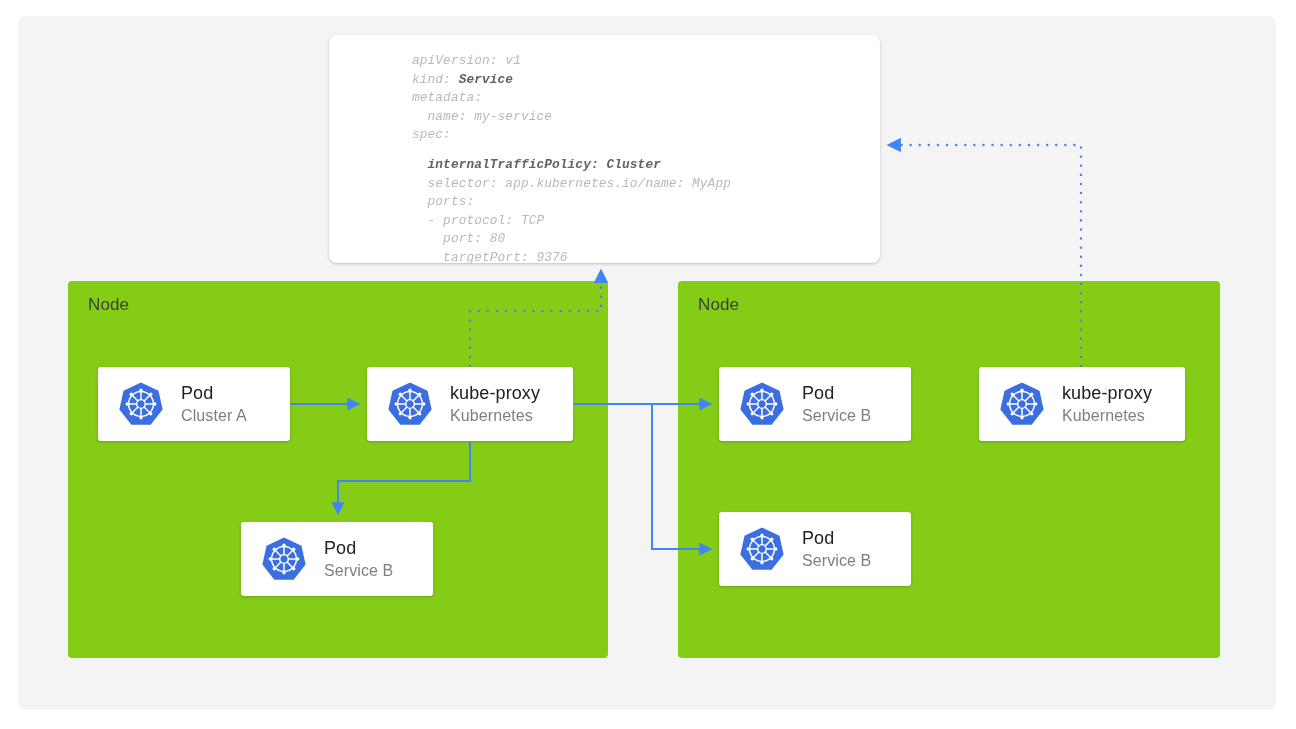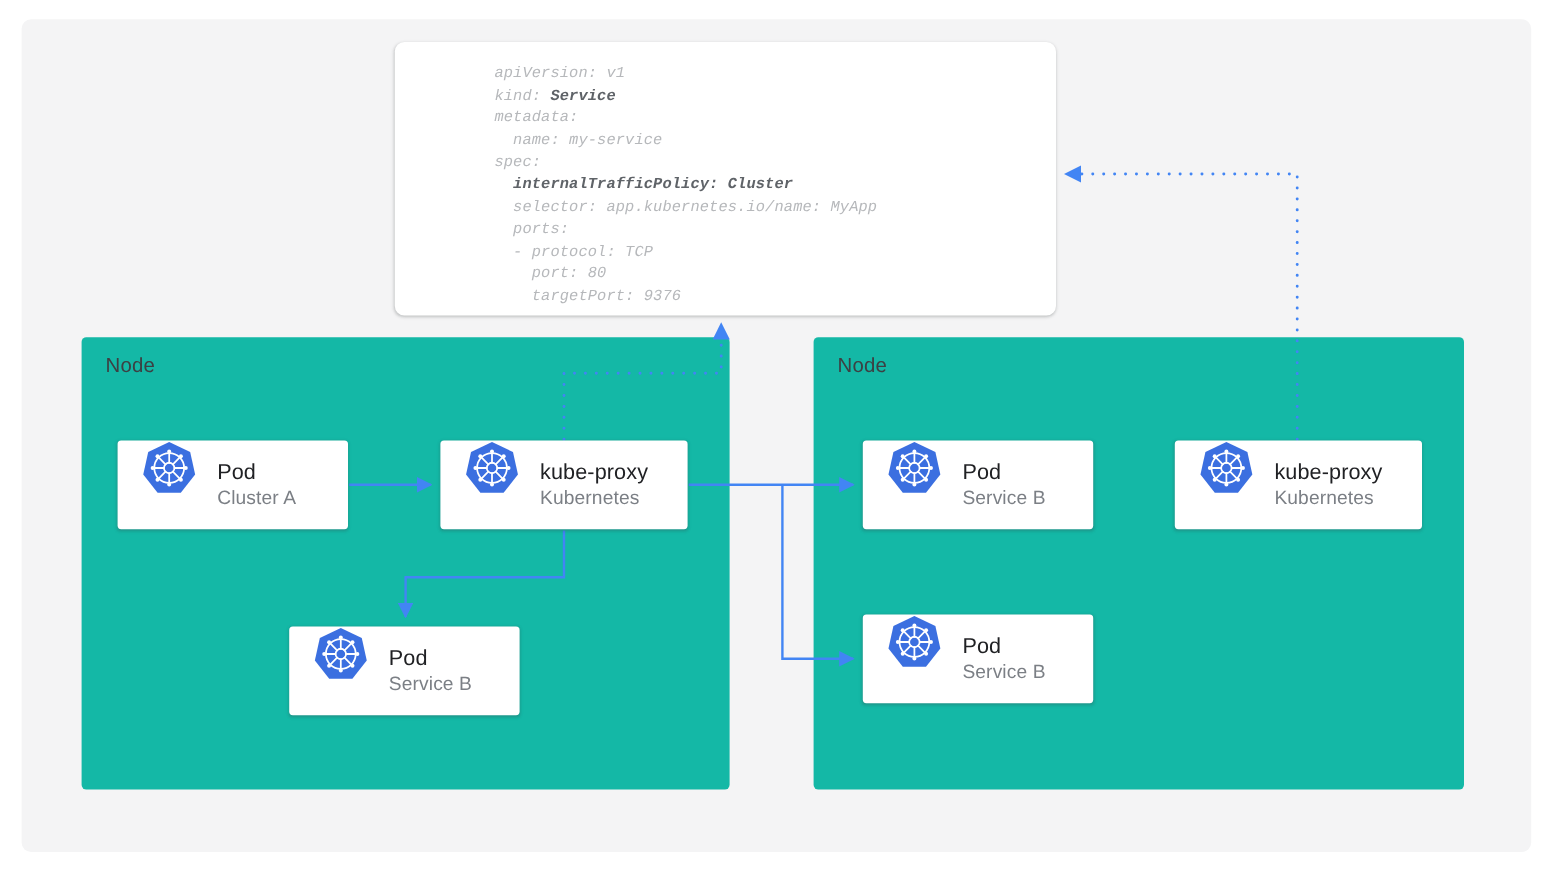--- a/index.html
+++ b/index.html
@@ -43,45 +43,47 @@
     font-size: 12.8px;
     line-height: 18.6px;
     color: #b6b8bb;
     white-space: pre;
     letter-spacing: 0.1px;
   }
   .yaml-line { display: block; }
   .yaml-line.bold {
     font-weight: bold;
     color: #5f6368;
+    margin-top: 11px;
   }
 
   
   .node-box {
     position: absolute;
-    background: #14b8a6;
+    background: #84cc16;
     border-radius: 4px;
   }
   .node-box.left  { left: 68px;  top: 281px; width: 540px; height: 377px; }
   .node-box.right { left: 678px; top: 281px; width: 542px; height: 377px; }
   .node-label {
     position: absolute;
     left: 20px; top: 14px;
     font-size: 17px;
     color: #3c4043;
     letter-spacing: 0.1px;
   }
 
   
   .card {
     position: absolute;
     background: #ffffff;
     border-radius: 3px;
     box-shadow: 0 1px 3px rgba(60,64,67,0.22), 0 1px 2px rgba(60,64,67,0.10);
     display: flex;
+    align-items: center;
   }
   .card .k8s-icon {
     flex: 0 0 auto;
     width: 46px; height: 46px;
     margin-left: 20px;
   }
   .card .card-text {
     margin-left: 17px;
     display: flex;
     flex-direction: column;

